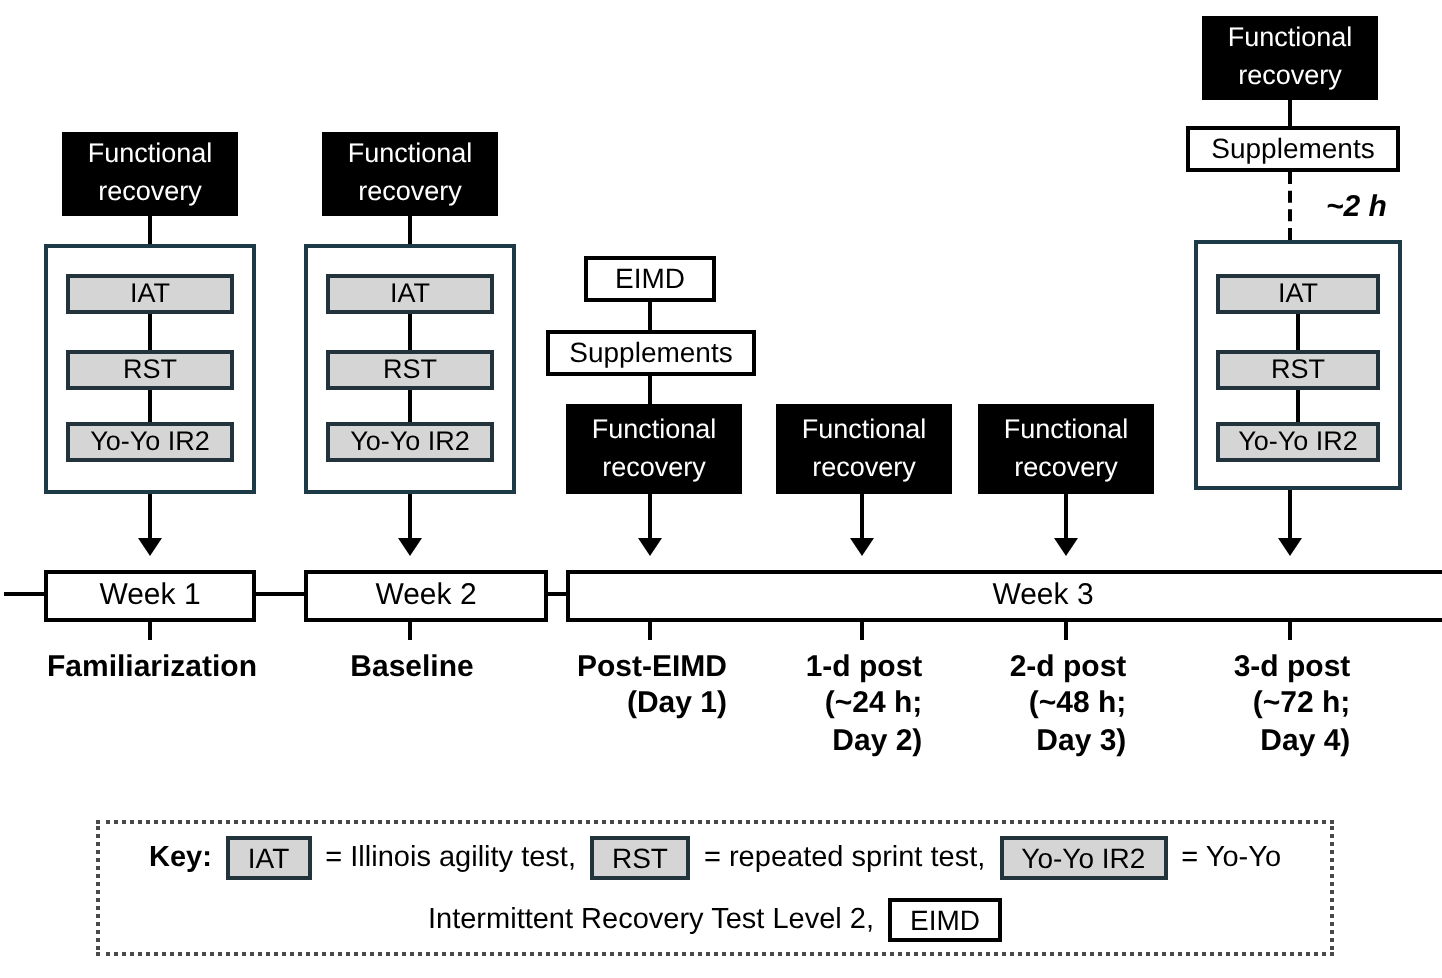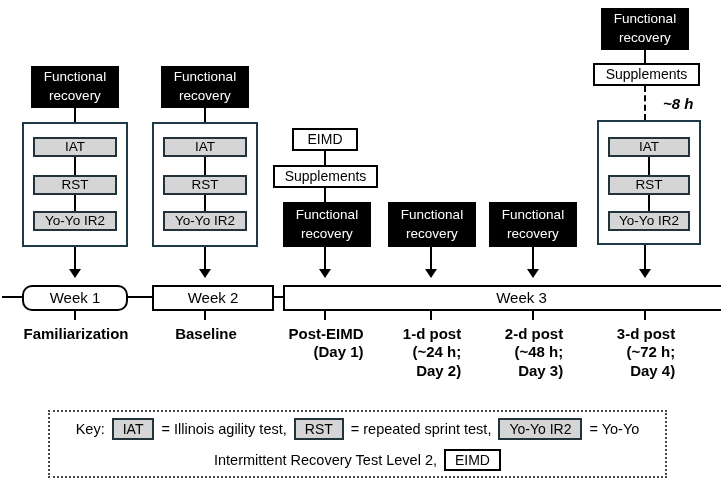--- a/index.html
+++ b/index.html
@@ -43,42 +43,42 @@
   
   .keybox { position: absolute; left: 48px; top: 410px; width: 619px; height: 68px;
             border: 2px dotted #4a4a4a; background: #fff;
             display: flex; flex-direction: column; justify-content: center;
             gap: 9px; padding: 0 8px; }
   .keyrow { display: flex; align-items: center; justify-content: center; gap: 7px;
             font-size: 14.5px; white-space: nowrap; }
   .keychip { display: inline-block; padding: 0 9px; height: 22px; line-height: 18px;
              background: #d5d5d5; border: 2px solid #22333b; font-size: 14px; text-align: center; }
   .keychip.white { background: #fff; border-color: #000; }
-  .keytitle { font-weight: normal; }
+  .keytitle { font-weight: bold; }
 </style>
 </head>
 <body>
 
 <div class="stage">
 
   <div class="hline" style="left:2px; top:296px; width:714px;"></div>
 
   <div class="fr" style="left:31px; top:66px; width:88px; height:42px;">Functional
 recovery</div>
   <div class="vline" style="left:74px; top:108px; height:14px;"></div>
   <div class="cont" style="left:22px; top:122px; width:106px; height:125px;">
     <div class="chip" style="left:9px; top:13px; width:84px;">IAT</div>
     <div class="vline" style="left:50px; top:33px; height:19px;"></div>
     <div class="chip" style="left:9px; top:51px; width:84px;">RST</div>
     <div class="vline" style="left:50px; top:71px; height:17px;"></div>
     <div class="chip" style="left:9px; top:87px; width:84px;">Yo-Yo IR2</div>
   </div>
   <div class="vline" style="left:74px; top:247px; height:23px;"></div>
   <div class="ahead" style="left:69px; top:269px;"></div>
-  <div class="week" style="left:22px; top:285px; width:106px;border-radius:10px;">Week 1</div>
+  <div class="week" style="left:22px; top:285px; width:106px;">Week 1</div>
   <div class="tick" style="left:74px;"></div>
   <div class="phase" style="left:76px;">Familiarization</div>
 
   <div class="fr" style="left:161px; top:66px; width:88px; height:42px;">Functional
 recovery</div>
   <div class="vline" style="left:204px; top:108px; height:14px;"></div>
   <div class="cont" style="left:152px; top:122px; width:106px; height:125px;">
     <div class="chip" style="left:9px; top:13px; width:84px;">IAT</div>
     <div class="vline" style="left:50px; top:33px; height:19px;"></div>
     <div class="chip" style="left:9px; top:51px; width:84px;">RST</div>
@@ -119,21 +119,21 @@
   <div class="tick" style="left:532px;"></div>
   <div class="phase" style="left:534px;">2-d post
 (~48 h;
 Day 3)</div>
 
   <div class="fr" style="left:601px; top:8px; width:88px; height:42px;">Functional
 recovery</div>
   <div class="vline" style="left:644px; top:50px; height:13px;"></div>
   <div class="wbox" style="left:593px; top:63px; width:107px;">Supplements</div>
   <div class="dashline" style="left:644px; top:86px; height:34px;"></div>
-  <div class="delay" style="left:663px; top:95px;">~8 h</div>
+  <div class="delay" style="left:663px; top:95px;">~2 h</div>
   <div class="cont" style="left:597px; top:120px; width:104px; height:125px;">
     <div class="chip" style="left:9px; top:15px; width:82px;">IAT</div>
     <div class="vline" style="left:49px; top:35px; height:18px;"></div>
     <div class="chip" style="left:9px; top:53px; width:82px;">RST</div>
     <div class="vline" style="left:49px; top:73px; height:16px;"></div>
     <div class="chip" style="left:9px; top:89px; width:82px;">Yo-Yo IR2</div>
   </div>
   <div class="vline" style="left:644px; top:245px; height:25px;"></div>
   <div class="ahead" style="left:639px; top:269px;"></div>
   <div class="tick" style="left:644px;"></div>

